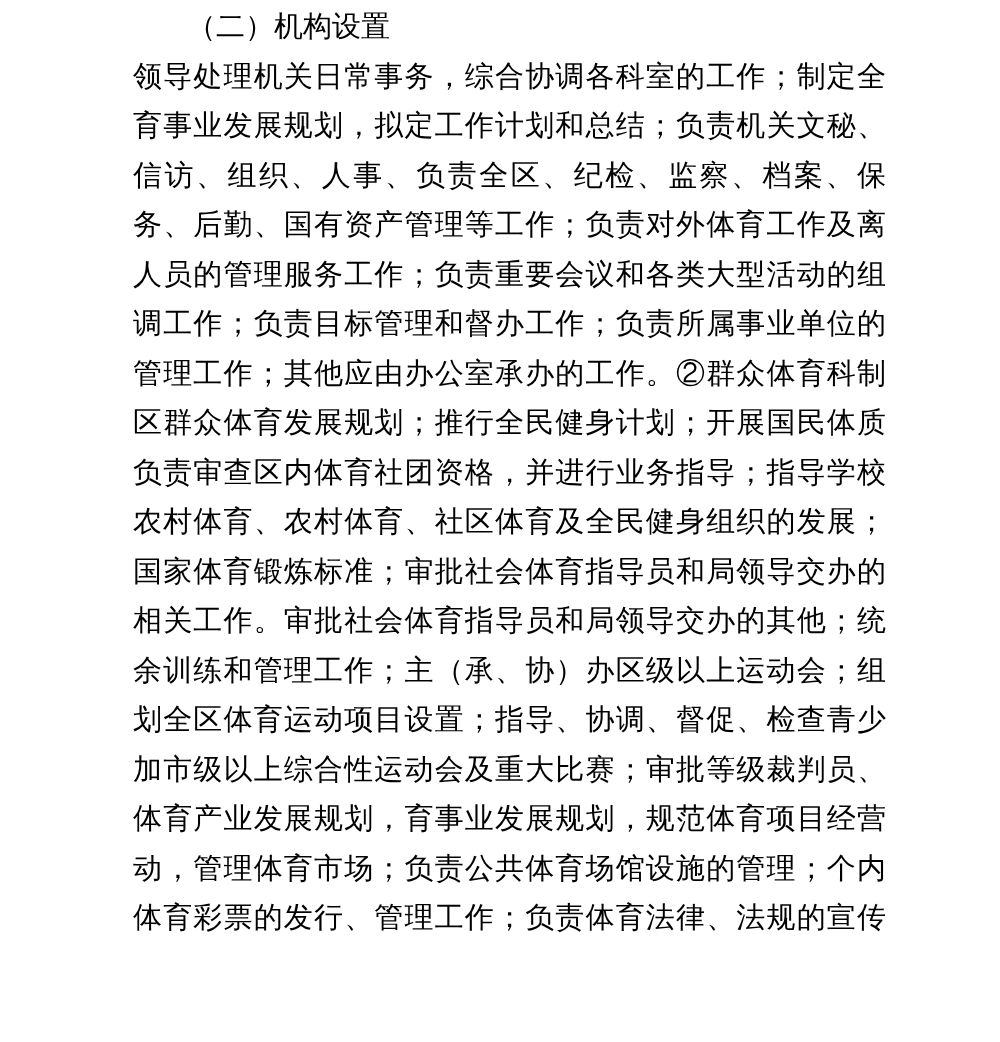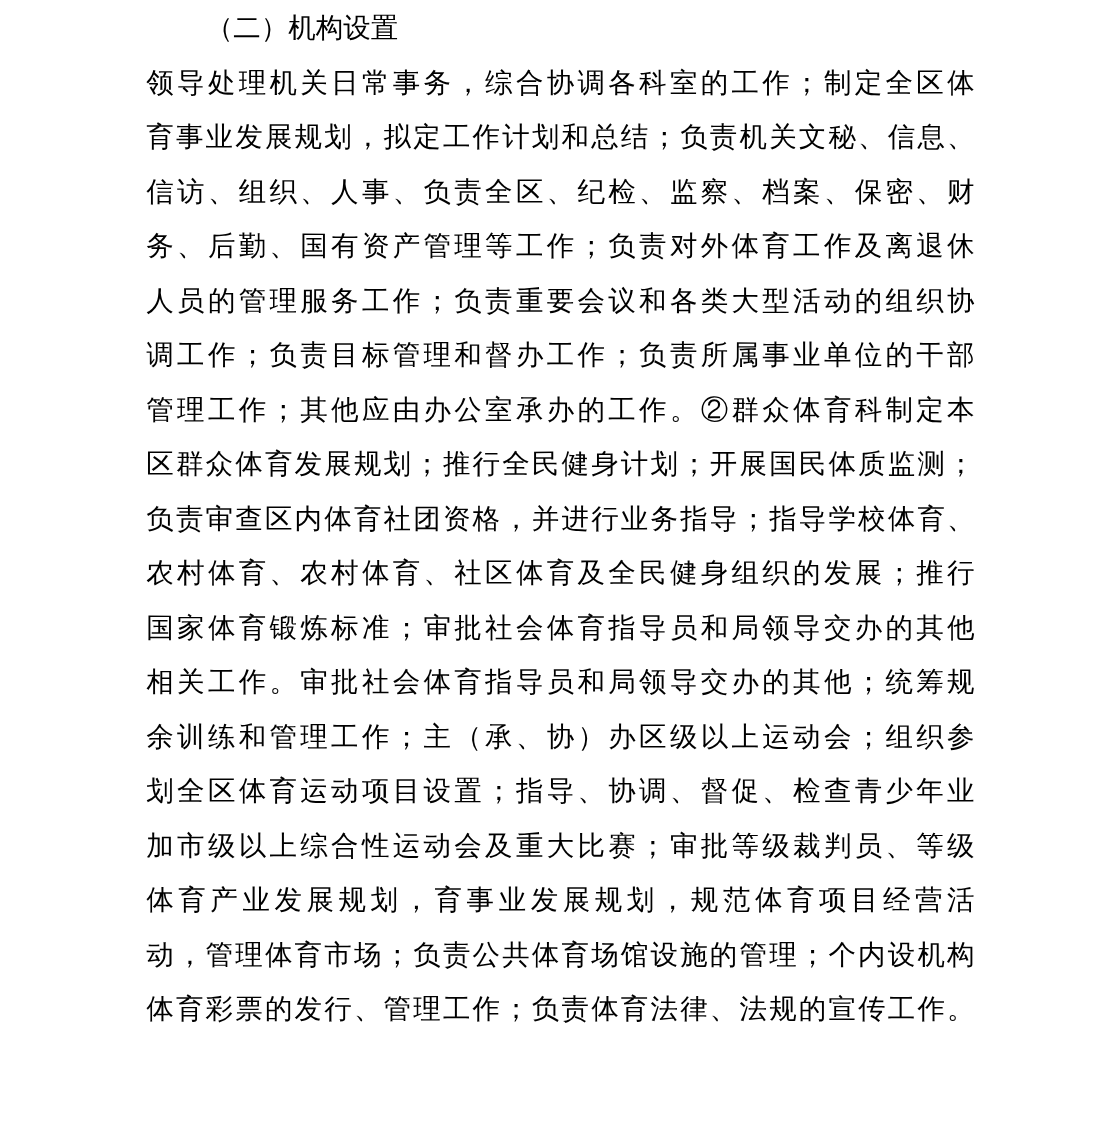--- a/index.html
+++ b/index.html
@@ -16,21 +16,21 @@
     font-family: "Liberation Serif", "DejaVu Serif", serif;
     overflow: hidden;
     box-sizing: border-box;
     padding: 2px 114px 0 133px;
   }
   .line {
     display: block;
     width: 753px;
     height: 49.5px;
     line-height: 49.5px;
-    font-size: 25px;
+    font-size: 29px;
     color: #000000;
     text-align: justify;
     text-align-last: justify;
     text-justify: inter-character;
     white-space: normal;
     overflow: hidden;
   }
   .heading {
     text-align: left;
     text-align-last: left;

